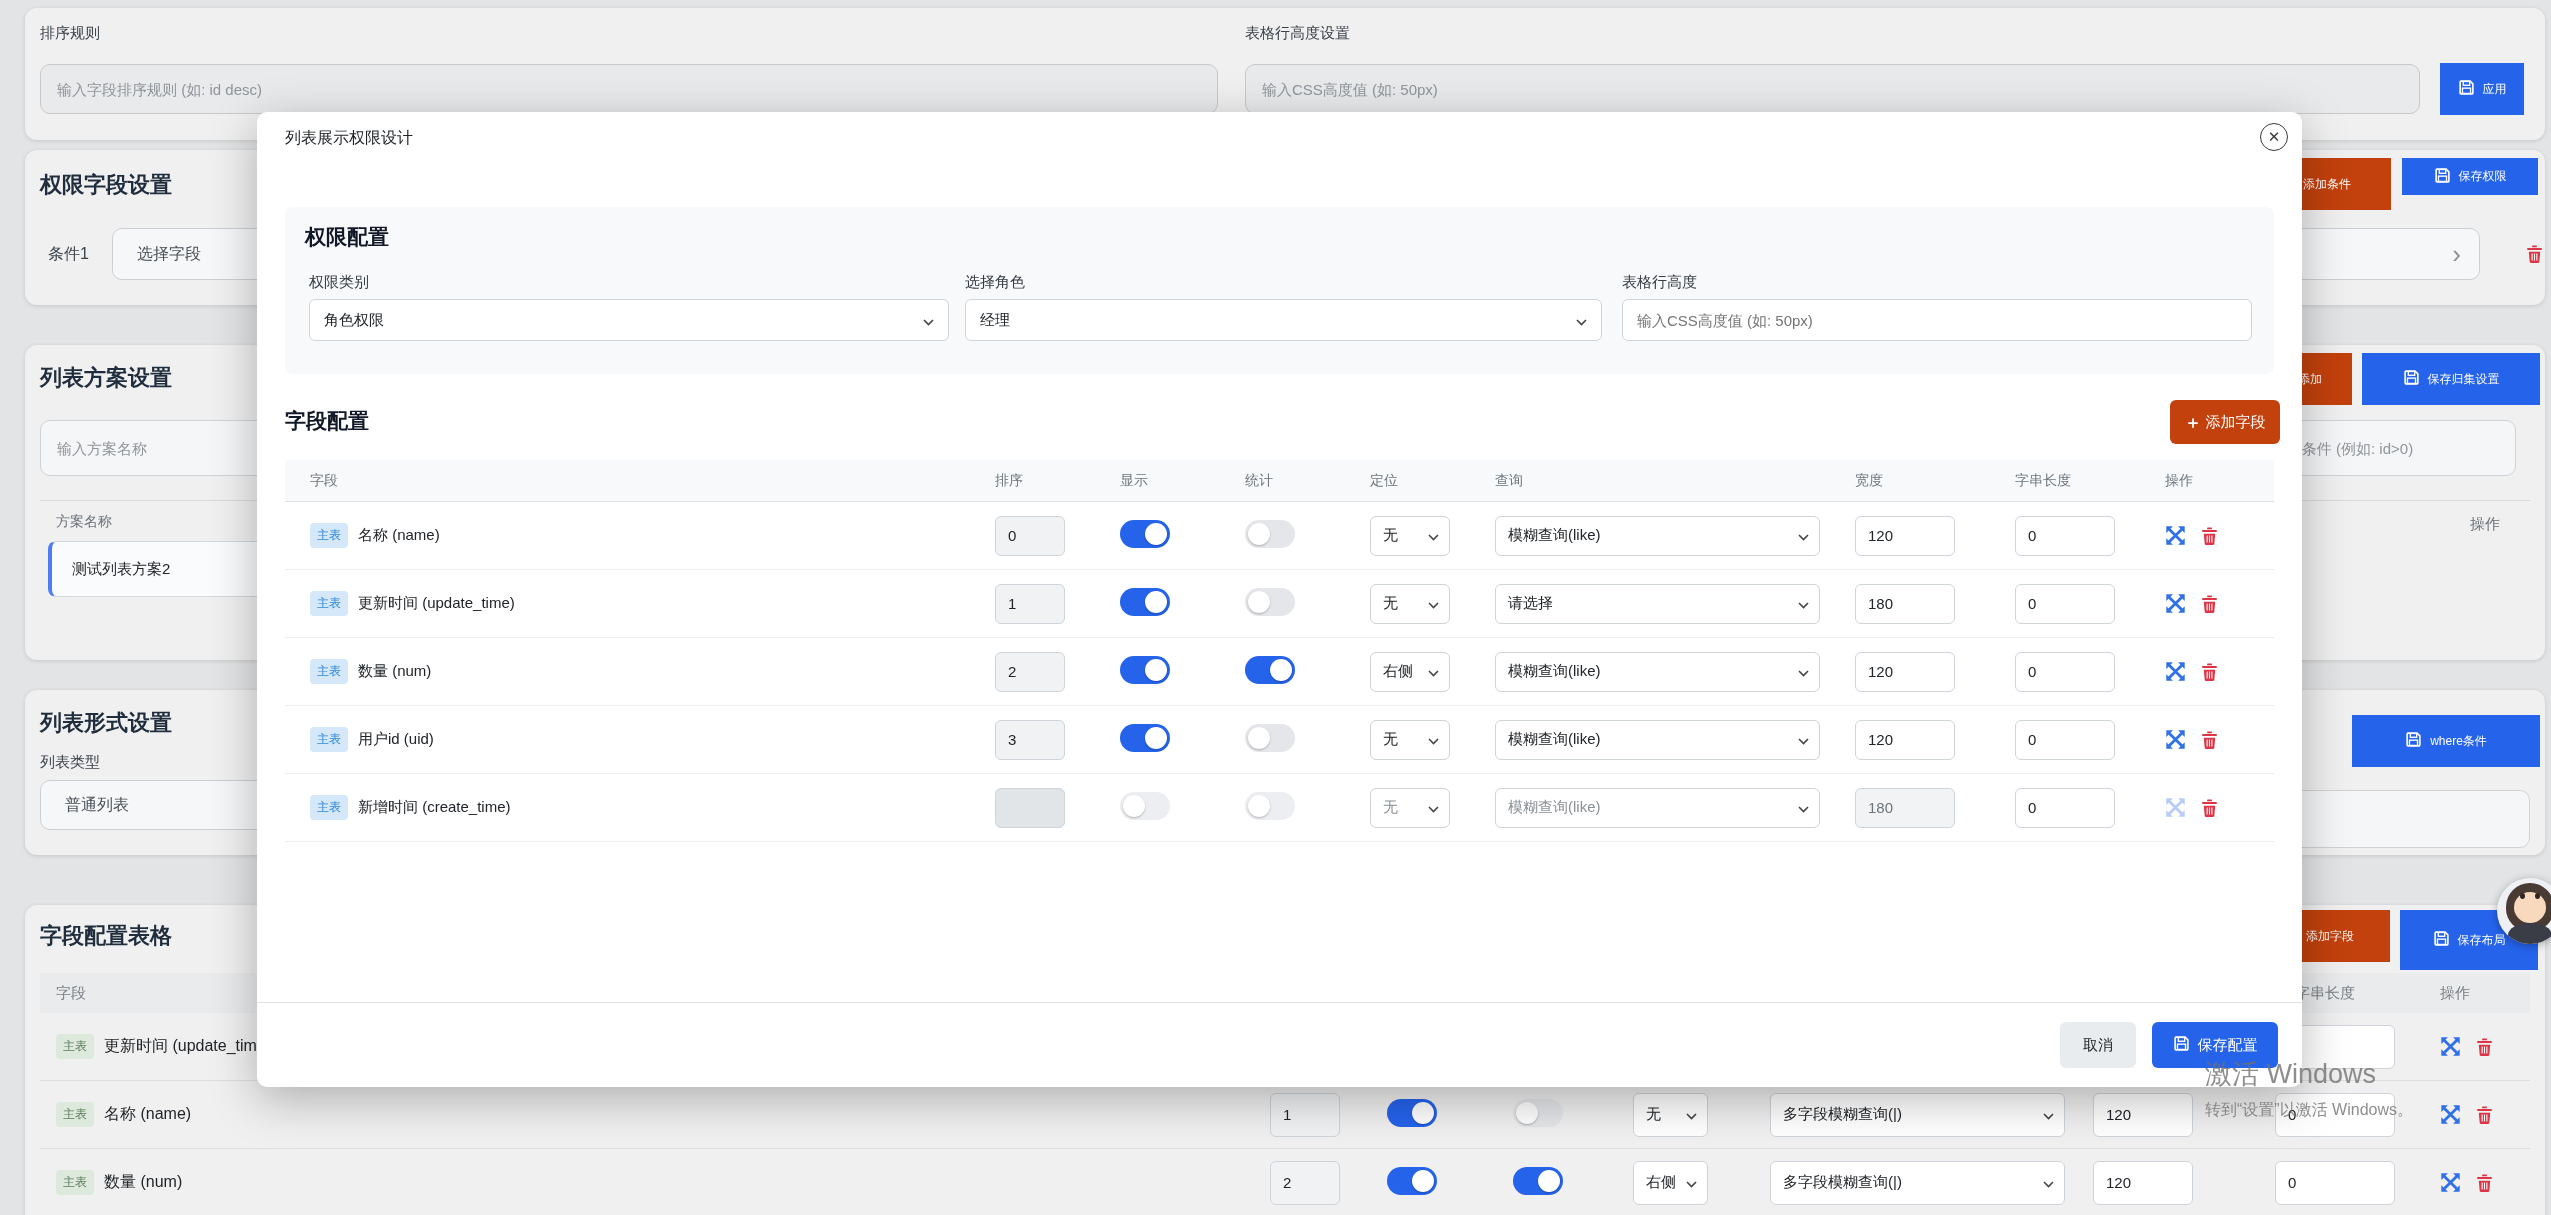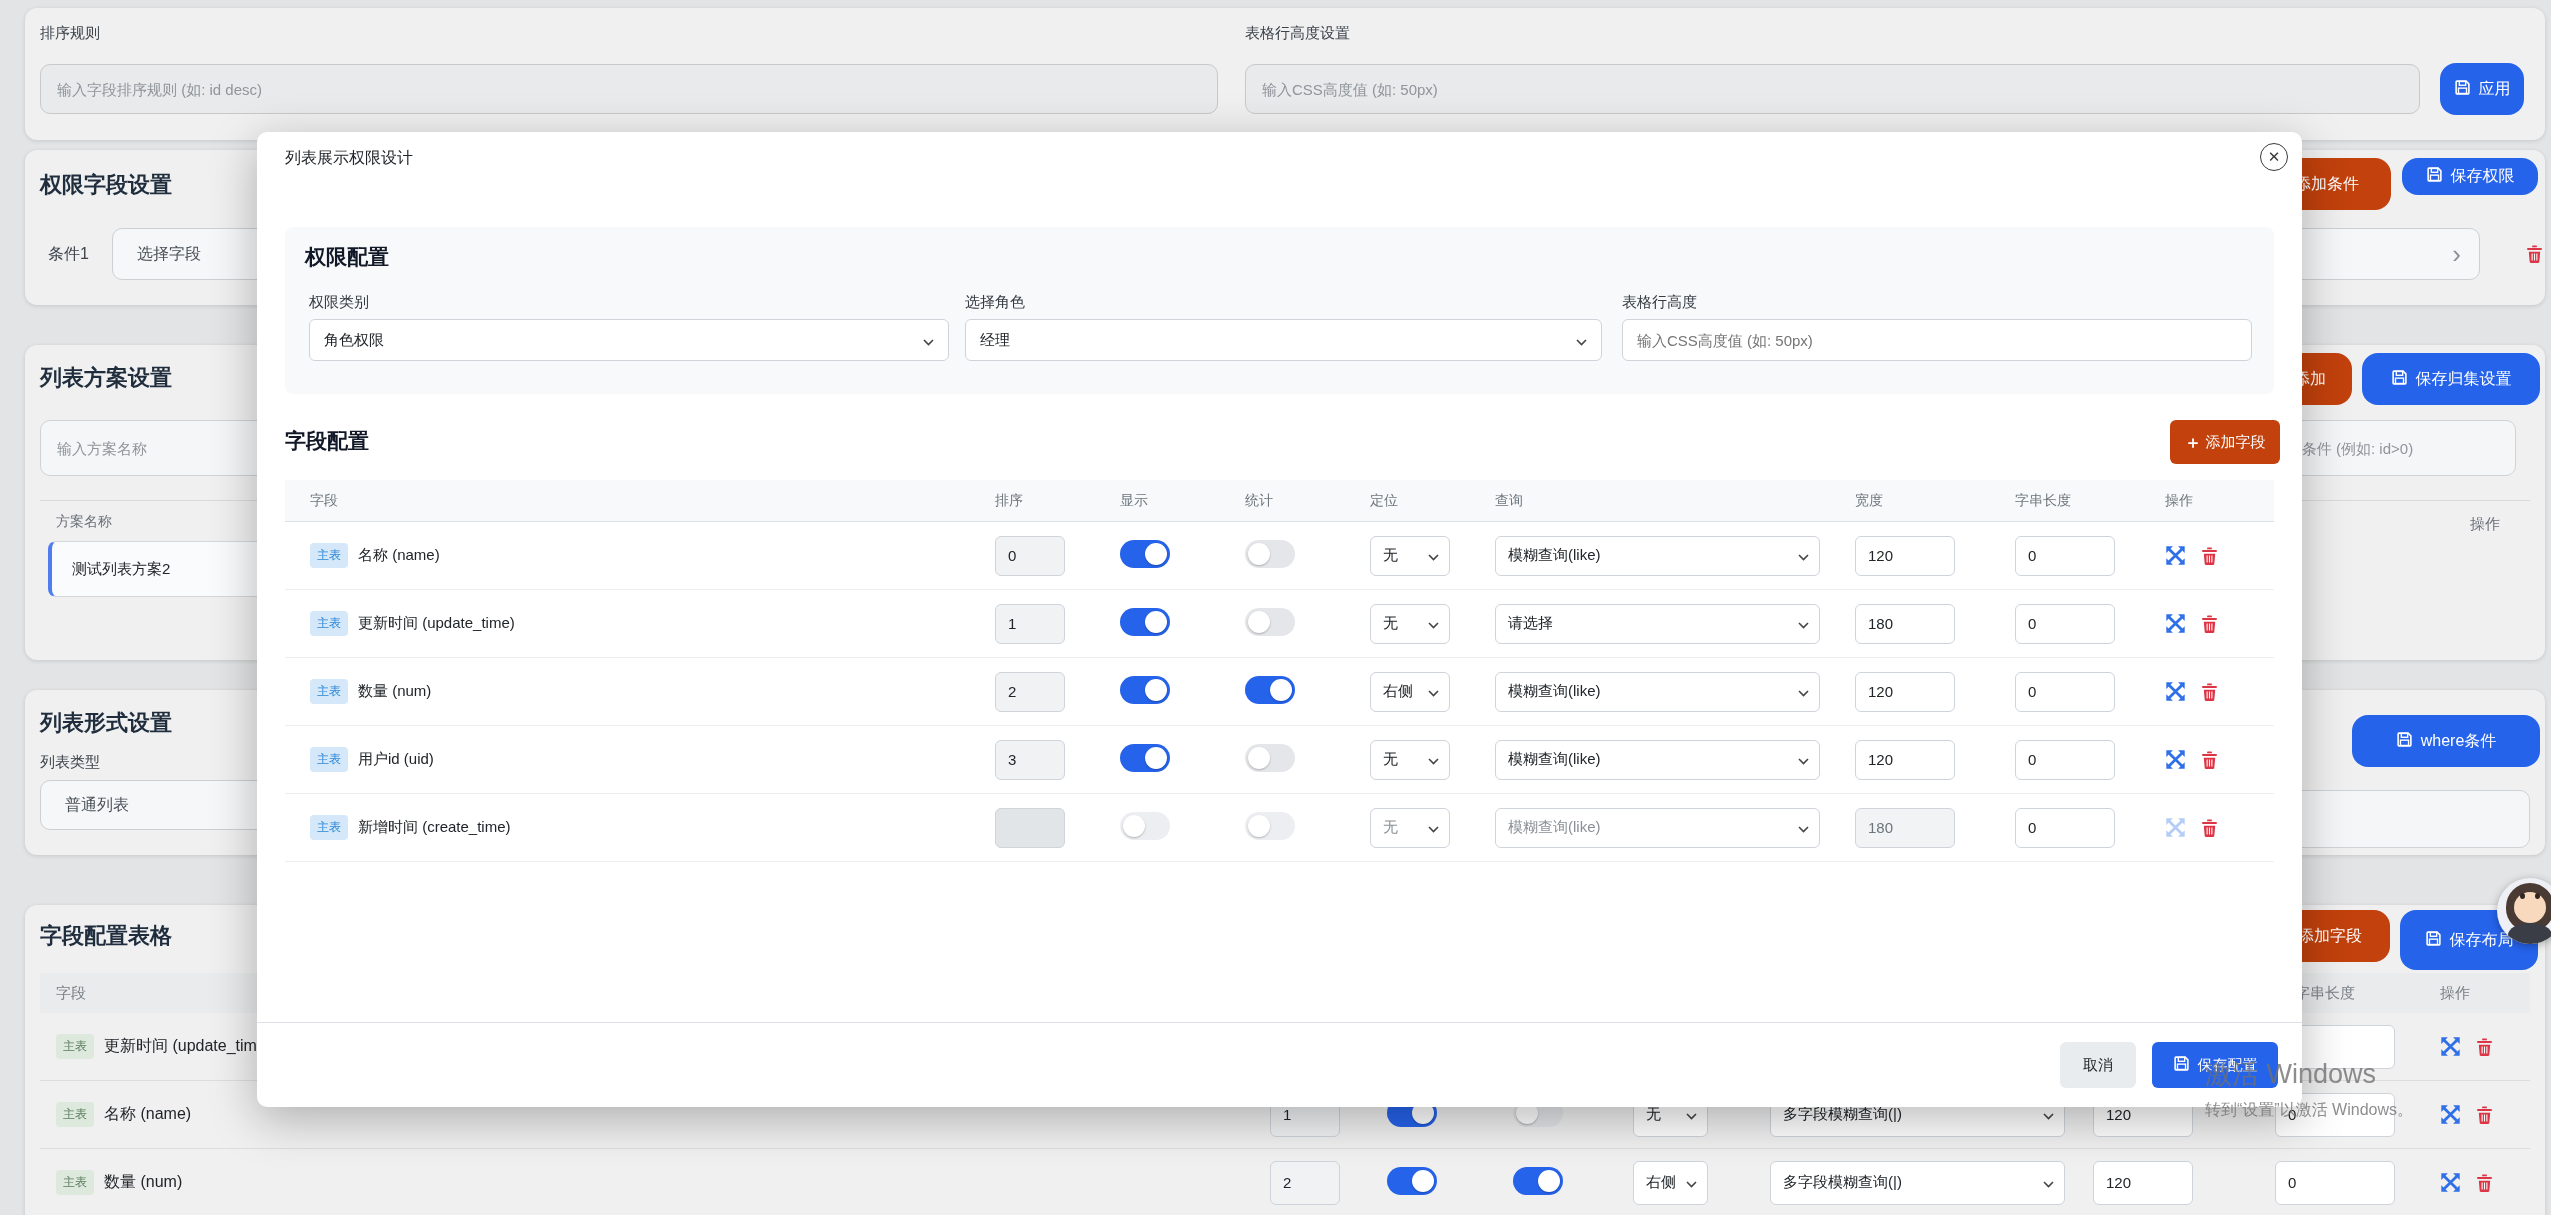--- a/index.html
+++ b/index.html
@@ -12,21 +12,21 @@
   .card-title { position: absolute; left: 15px; font-size: 22px; font-weight: 700; color: #1f2d3d; }
 
   .flabel { position: absolute; font-size: 15px; color: #3c434b; }
   .ginput { position: absolute; height: 50px; background: #e9eaeb; border: 1px solid #c7c9cb;
             border-radius: 10px; padding: 0 16px; font-size: 15px; color: #6d28d9; font-family: inherit; }
   .ginput::placeholder, .winput::placeholder { color: #8f959b; }
   .winput { position: absolute; background: #f5f6f7; border: 1px solid #cfd3d6;
             border-radius: 10px; padding: 0 16px; font-size: 15px; color: #333; font-family: inherit; }
 
   .btn { position: absolute; display: inline-flex; align-items: center; justify-content: center;
-         gap: 8px; border: none; border-radius: 16px; color: #fff; font-size: 16px;
+         gap: 8px; border: none; border-radius: 0; color: #fff; font-size: 12px;
          cursor: pointer; font-family: inherit; white-space: nowrap; }
   .btn-blue  { background: #2563eb; }
   .btn-green { background: #c2410c; }
   .btn-gray  { background: #e9ecef; color: #212529; }
   .plus { font-weight: 700; font-size: 17px; line-height: 1; }
 
   .wide-select { position: absolute; background: #f6f7f8; border: 1px solid #ccd0d4; border-radius: 10px;
                  display: flex; align-items: center; justify-content: space-between;
                  padding: 0 18px 0 24px; font-size: 16px; color: #4a5158; cursor: pointer; }
   .chev-right { font-size: 26px; color: #8a9096; line-height: 0; }
@@ -63,21 +63,21 @@
   .ni { height: 40px; border: 1px solid #ced4da; border-radius: 6px; font-size: 15px;
         padding: 0 12px; font-family: inherit; color: #212529; background: #fff; }
   .ni.order { width: 70px; background: #f0f2f4; }
   .ni.wid   { width: 100px; }
   .ni.slen  { width: 100px; }
 
   .ops { display: flex; align-items: center; gap: 14px; }
   .icon-btn { display: inline-flex; cursor: pointer; line-height: 0; }
 
   
-  .modal { position: absolute; left: 257px; top: 132px; width: 2045px; height: 975px;
+  .modal { position: absolute; left: 257px; top: 112px; width: 2045px; height: 975px;
            background: #fff; border-radius: 10px; box-shadow: 0 12px 48px rgba(0,0,0,.28); z-index: 100; }
   .modal-title { position: absolute; left: 28px; top: 16px; font-size: 16px; color: #212529; }
   .modal-close { position: absolute; left: 2003px; top: 11px; width: 28px; height: 28px; border-radius: 50%;
                  border: 1.6px solid #3a3a3a; display: flex; align-items: center; justify-content: center;
                  font-size: 15px; color: #3a3a3a; cursor: pointer; }
   .perm-panel { position: absolute; left: 28px; top: 95px; width: 1989px; height: 167px;
                 background: #f8f9fa; border-radius: 8px; }
   .section-title { font-weight: 700; font-size: 21px; color: #111827; }
   .perm-panel .section-title { position: absolute; left: 20px; top: 16px; }
   .perm-panel .flabel { color: #343b43; }

